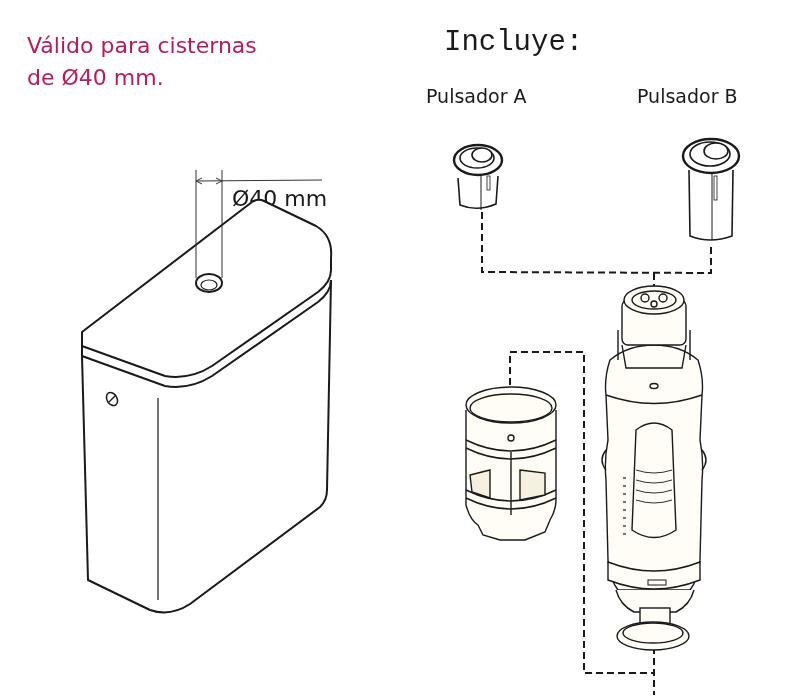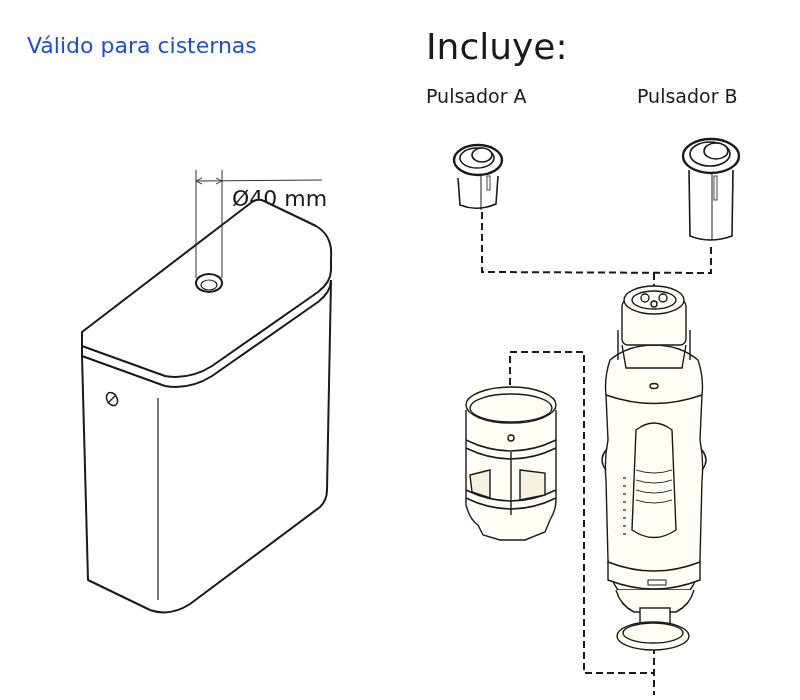--- a/index.html
+++ b/index.html
@@ -1,30 +1,31 @@
 <!DOCTYPE html>
 <html><head>
 <meta charset="utf-8">
 <style>
   html, body { margin:0; padding:0; background:#ffffff; }
   body { width:800px; height:700px; position:relative; overflow:hidden;
          font-family:"DejaVu Sans", sans-serif; color:#1a1a1a; }
   .txt { position:absolute; white-space:nowrap; }
-  #compat { left:27px; top:30px; font-size:22px; line-height:32px; color:#1d4ed8; }
-  #incluye { left:426px; top:26px; font-size:36px; color:#1a1a1a; }
+  #compat { left:27px; top:30px; font-size:22px; line-height:32px; color:#be185d; }
+  #incluye { left:444px; top:26px; font-size:29px; color:#1a1a1a;font-family:Liberation Mono, monospace; }
   #lbl-a { left:426px; top:85px; font-size:19px;text-align:center; }
   #lbl-b { left:637px; top:85px; font-size:19px; }
   #dim-label { left:232px; top:150px; font-size:22px;margin-top:36px; }
   svg { position:absolute; left:0; top:0; }
 </style>
 </head>
 <body>
 
 <div class="txt" id="compat">
   <div>Válido para cisternas</div>
+  <div>de Ø40 mm.</div>
 </div>
 
 <div class="txt" id="dim-label">Ø40 mm</div>
 <div class="txt" id="incluye">Incluye:</div>
 <div class="txt" id="lbl-a">Pulsador A</div>
 <div class="txt" id="lbl-b">Pulsador B</div>
 
 <svg width="800" height="700" viewBox="0 0 800 700" xmlns="http://www.w3.org/2000/svg">
 
   <g fill="none" stroke="#1a1a1a" stroke-width="2" stroke-linejoin="round">

